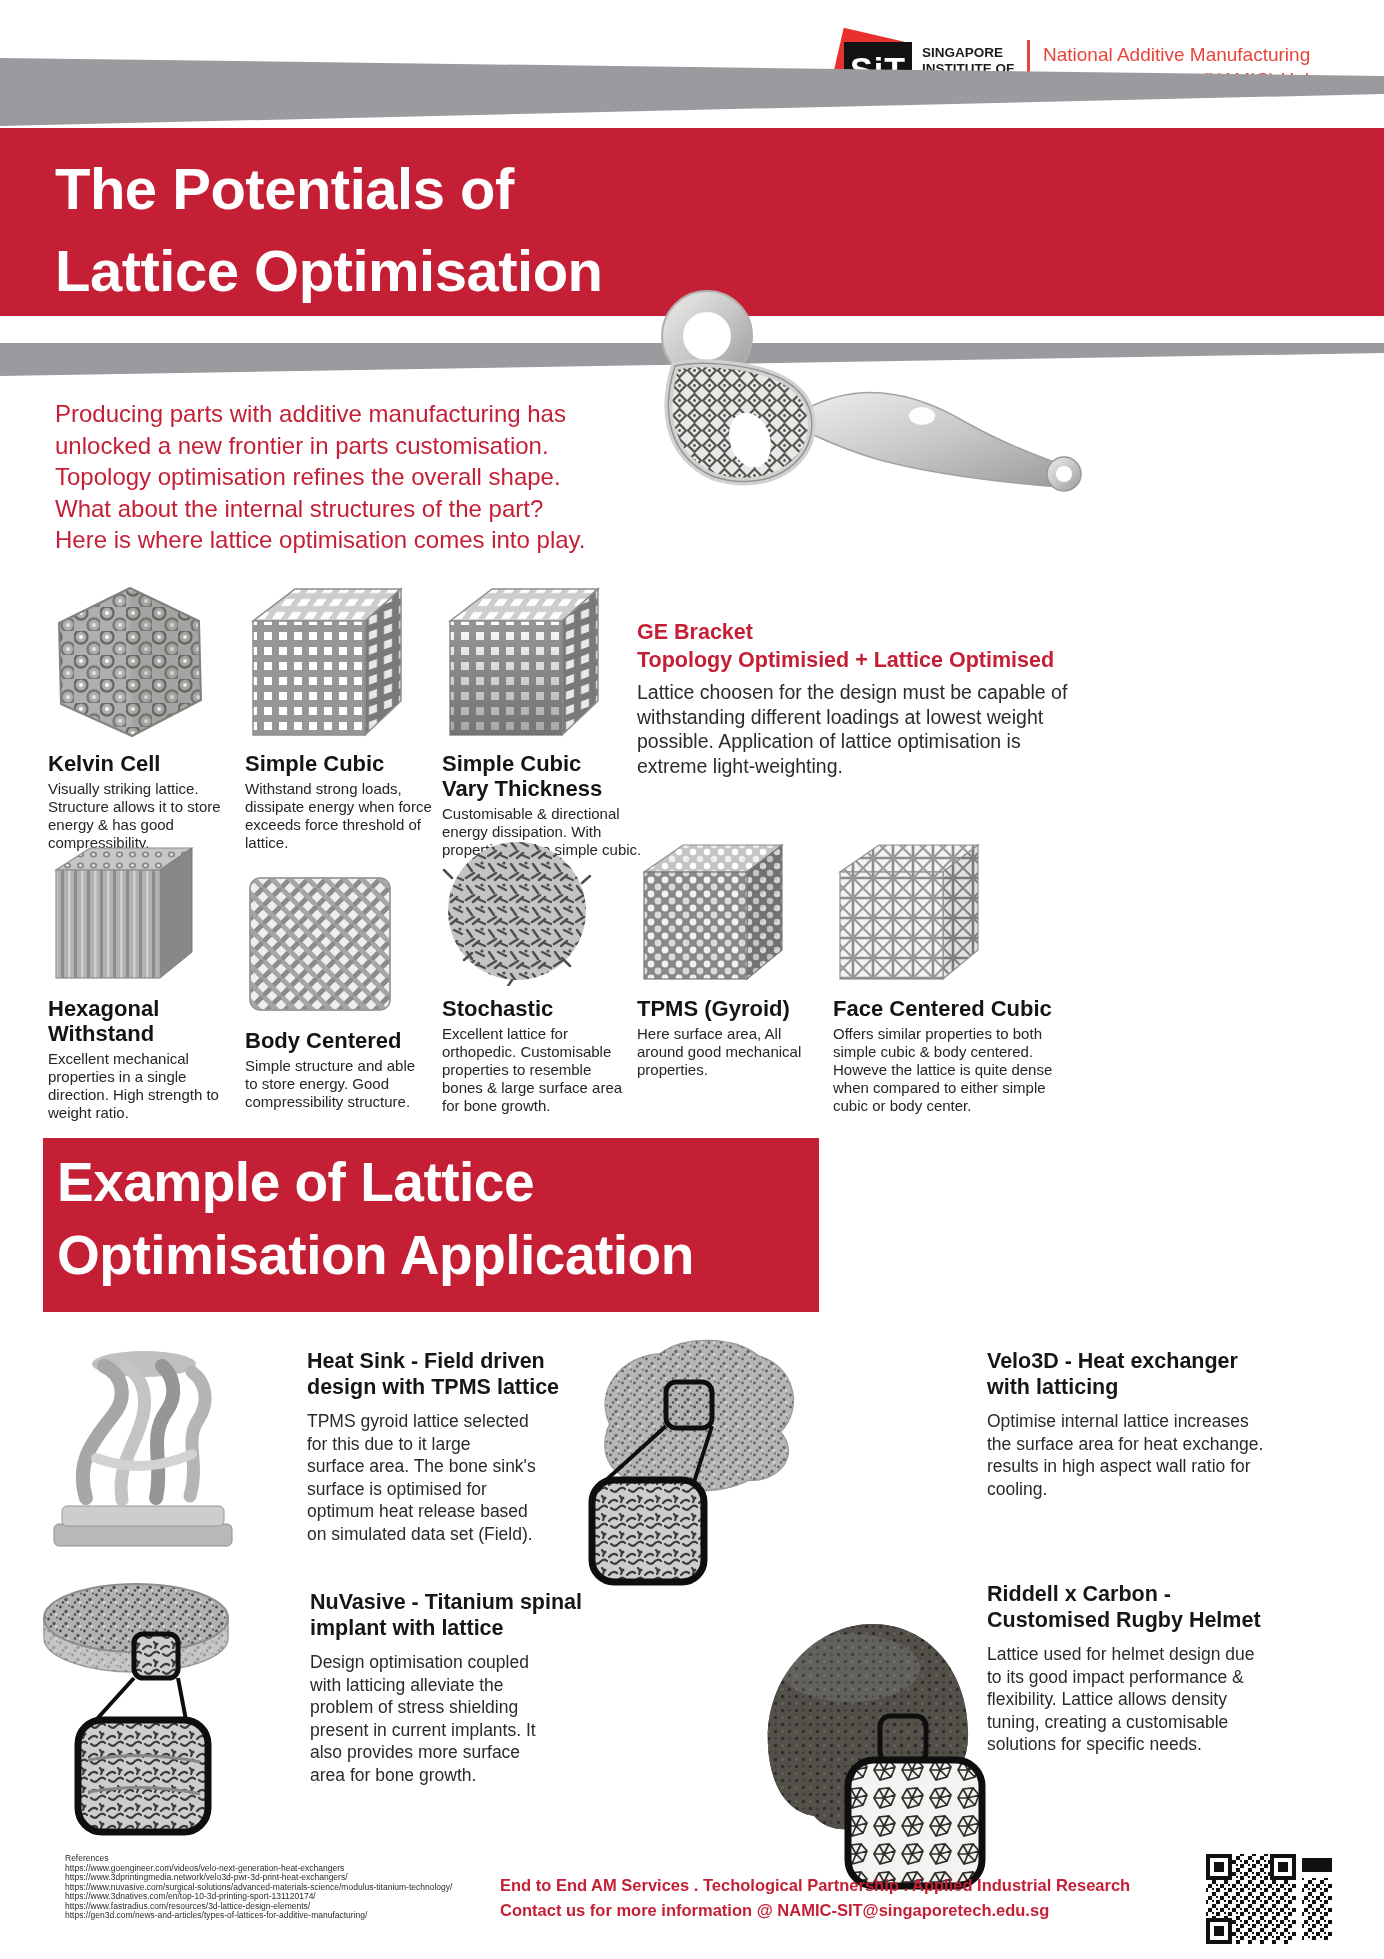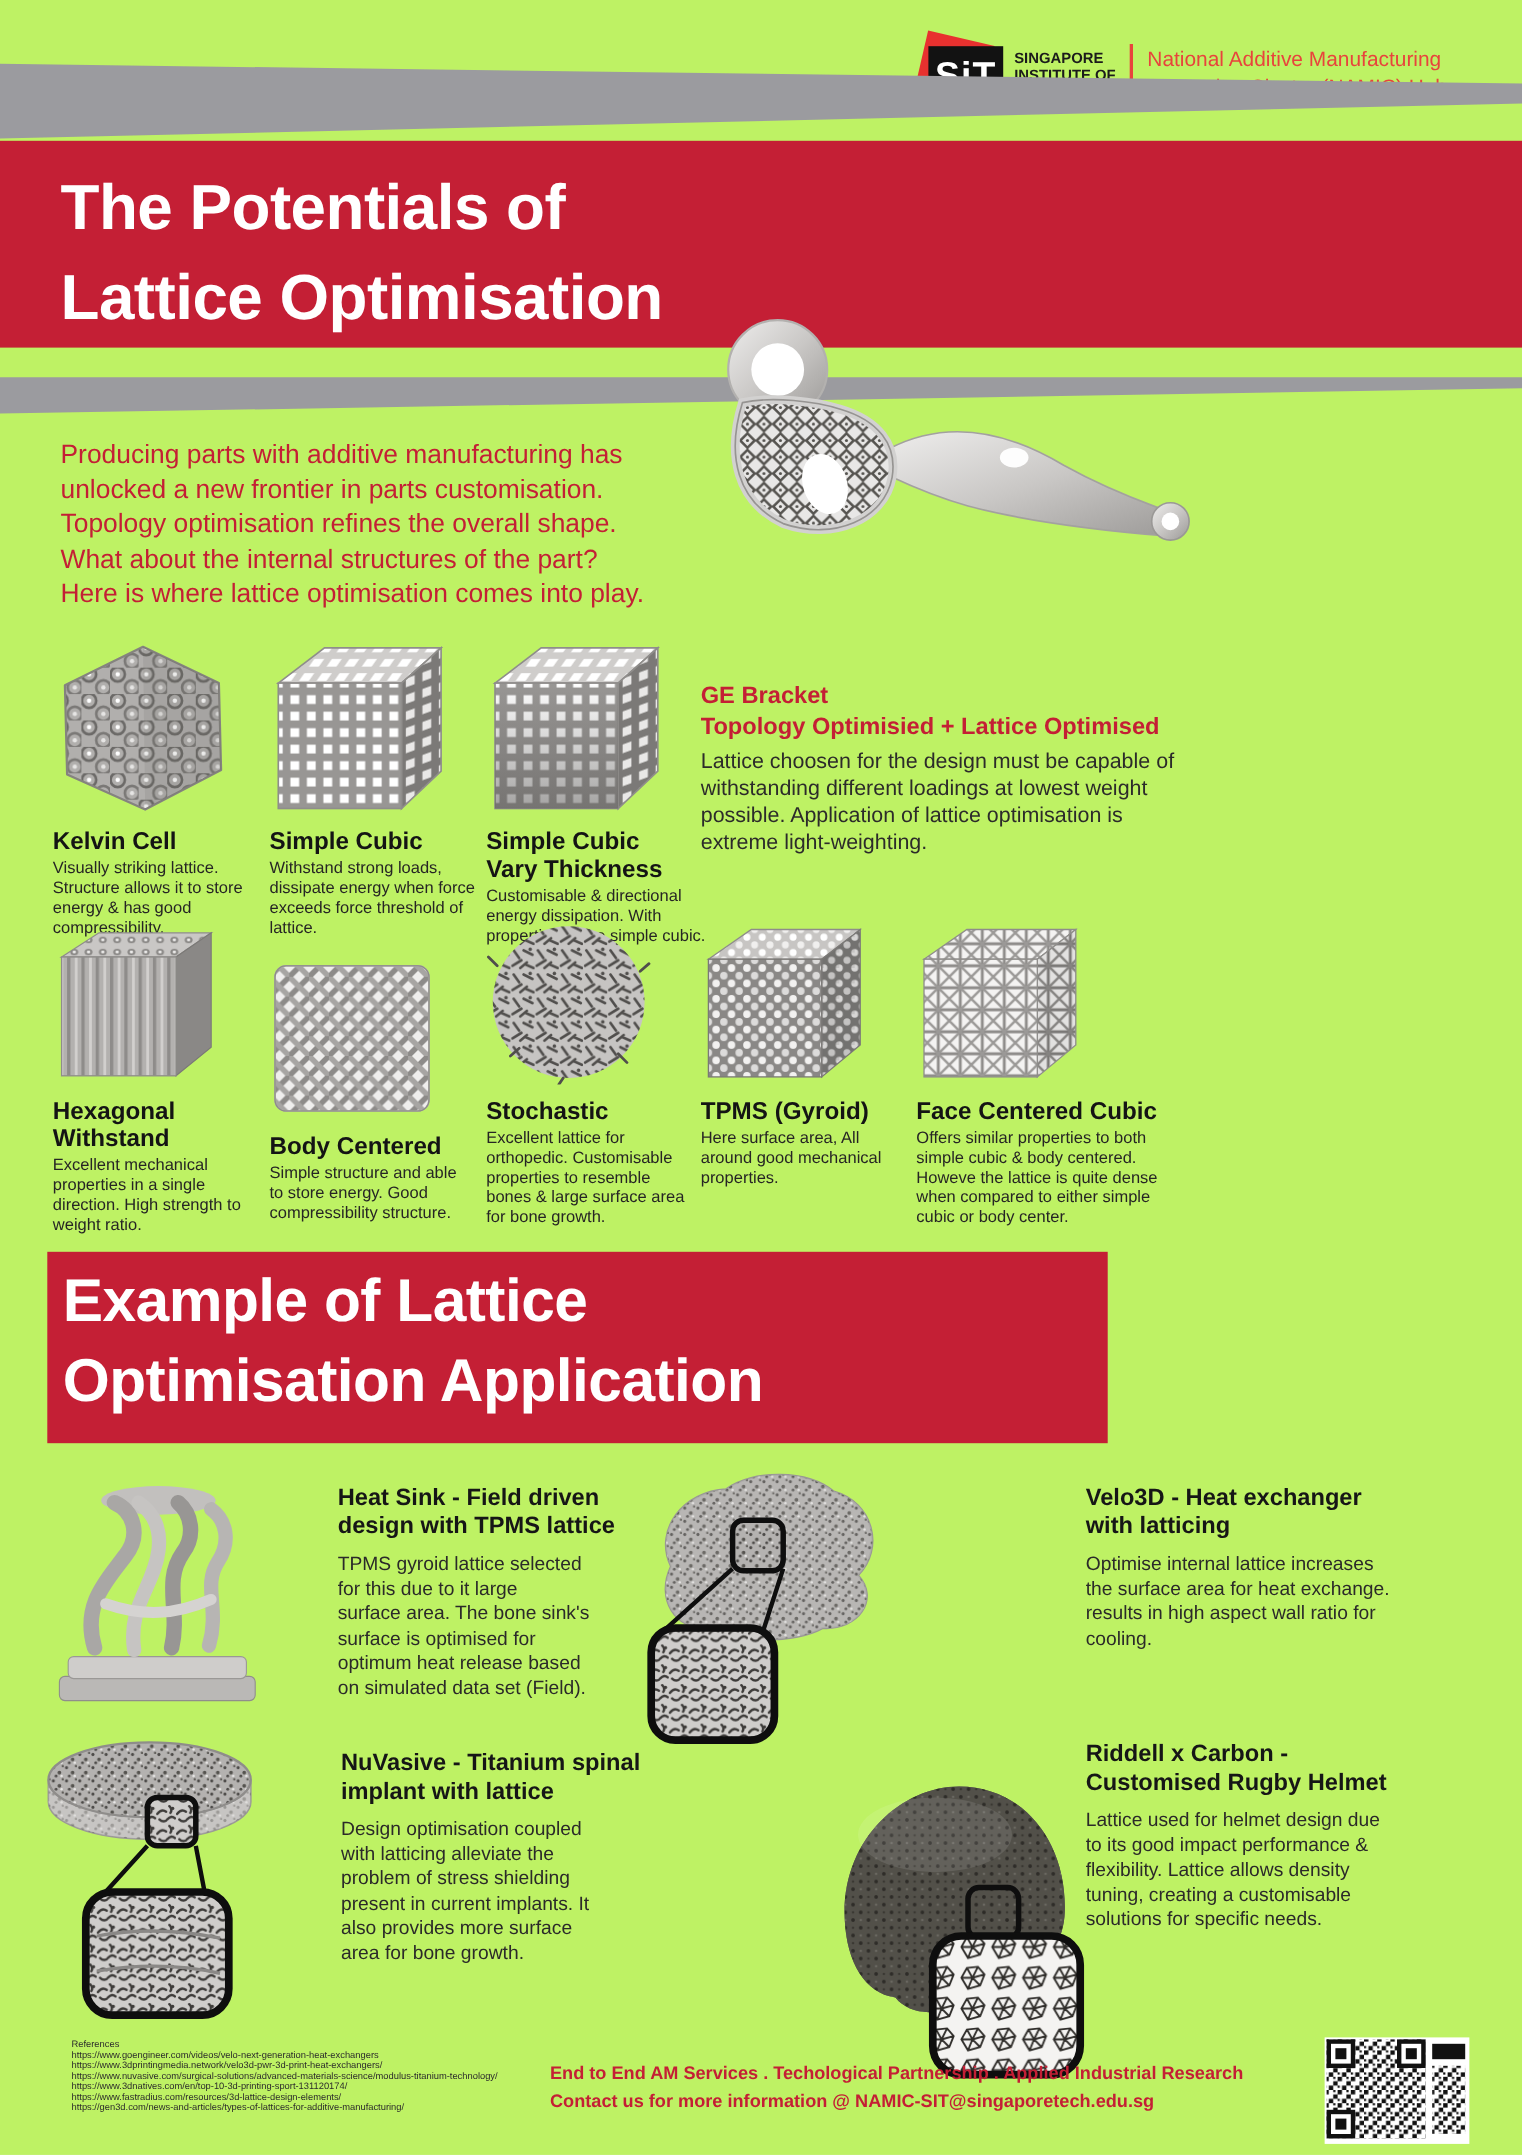--- a/index.html
+++ b/index.html
@@ -1,35 +1,35 @@
 <!DOCTYPE html>
 <html><head>
 <meta charset="utf-8">
 <style>
   html,body { margin:0; padding:0; background:#e9e9e9; }
   .poster {
-    position:relative; width:1384px; height:1959px; background:#bef264;
+    position:relative; width:1384px; height:1959px; background:#ffffff;
     font-family:"Liberation Sans", sans-serif; overflow:hidden;
     --red:#c41f35; --hred:#e8443c; --gray:#9b9b9f;
   }
   .abs { position:absolute; }
   .pre { white-space:pre-line; }
 
   
   .logo-diamond { left:836px; top:34px; width:62px; height:62px; background:#e8312f; transform:rotate(13deg); }
   .logo-box { left:844px; top:42px; width:68px; height:54px; background:#121212; color:#fff;
     display:flex; align-items:center; justify-content:center; font-weight:700; font-size:34px; letter-spacing:1px; }
   .sit-caption { left:922px; top:45px; font-size:13.5px; font-weight:800; line-height:15.5px; color:#1b1b1b; }
   .header-divider { left:1027px; top:40px; width:3px; height:54px; background:var(--hred); }
   .namic { left:1043px; top:42px; font-size:19px; line-height:25px; color:var(--hred); }
 
   
   .banner1 { left:0; top:128px; width:1384px; height:188px; background:var(--red); }
   .banner1-title { left:55px; top:20px; font-size:58px; line-height:82px; font-weight:700; color:#fff; letter-spacing:-0.5px; position:absolute; }
-  .banner2 { left:43px; top:1138px; width:964px; height:174px; background:var(--red); }
+  .banner2 { left:43px; top:1138px; width:776px; height:174px; background:var(--red); }
   .banner2-title { left:14px; top:8px; font-size:55px; line-height:73px; font-weight:700; color:#fff; letter-spacing:-0.5px; position:absolute; }
 
   .intro { left:55px; top:398px; width:620px; font-size:24px; line-height:31.5px; color:var(--red); }
 
   .ge-block { left:637px; top:618px; width:470px; }
   .ge-title { font-size:21.5px; font-weight:700; color:var(--red); line-height:28px; }
   .ge-sub   { font-size:21.5px; font-weight:700; color:var(--red); line-height:28px; }
   .ge-body  { margin-top:6px; font-size:19.5px; line-height:24.5px; color:#2c2b2a; }
 
   .lat-card { position:absolute; }

